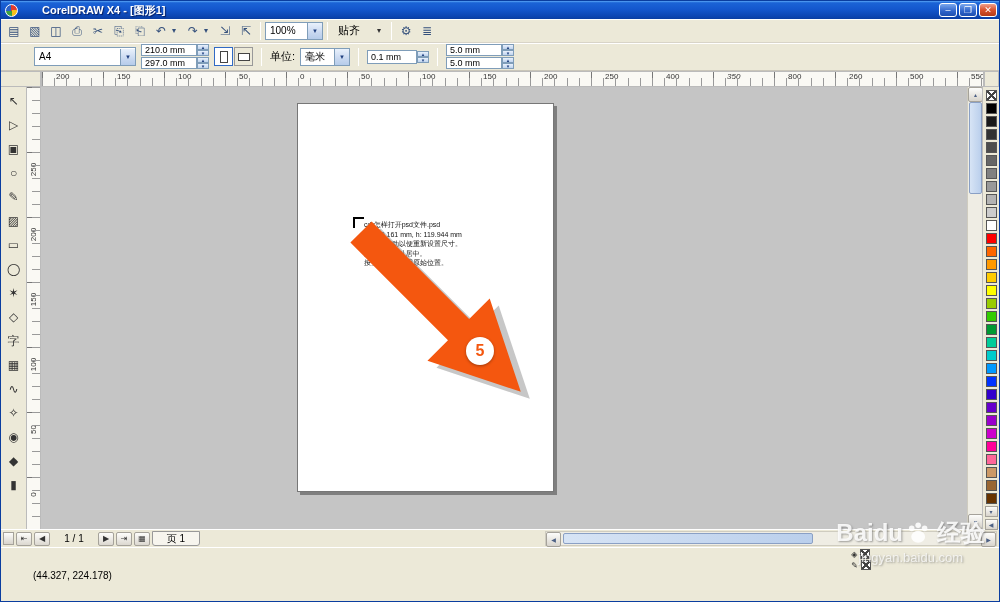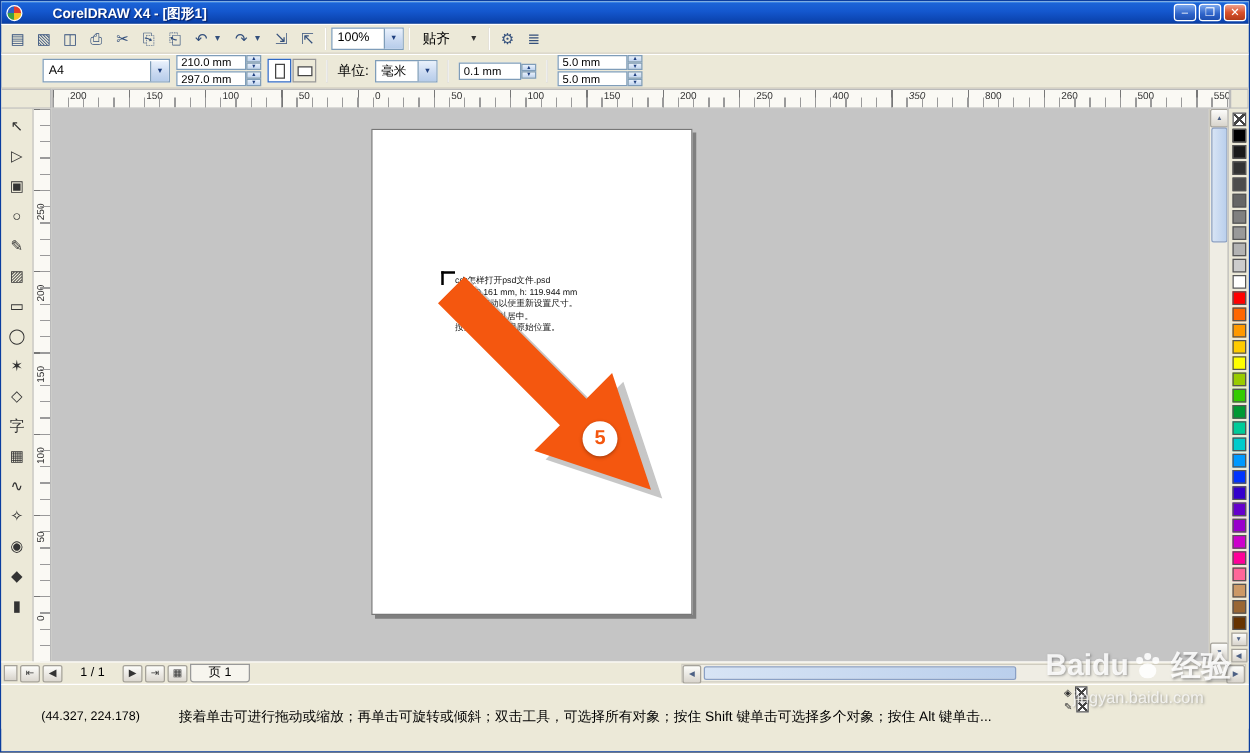--- a/index.html
+++ b/index.html
@@ -391,21 +391,20 @@
           <span>◈</span>
           <span class="sw"></span>
         </div>
       <div class="sw-row">
           <span>✎</span>
           <span class="sw"></span>
         </div>
     </div>
     <div class="status-row">
       <span class="coords">(44.327, 224.178)</span>
-      <span class="hint">接着单击可进行拖动或缩放；再单击可旋转或倾斜；双击工具，可选择所有对象；按住 Shift 键单击可选择多个对象；按住 Alt 键单击...</span>
     </div>
   </div>
 
   <div class="watermark">
     <div class="wm-row">
       <span>Baidu</span>
       <svg width="28" height="24" viewBox="0 0 30 26">
         <circle cx="6" cy="8" r="3"></circle>
           <circle cx="13" cy="4.5" r="3"></circle>
         <circle cx="20" cy="8" r="3"></circle>

